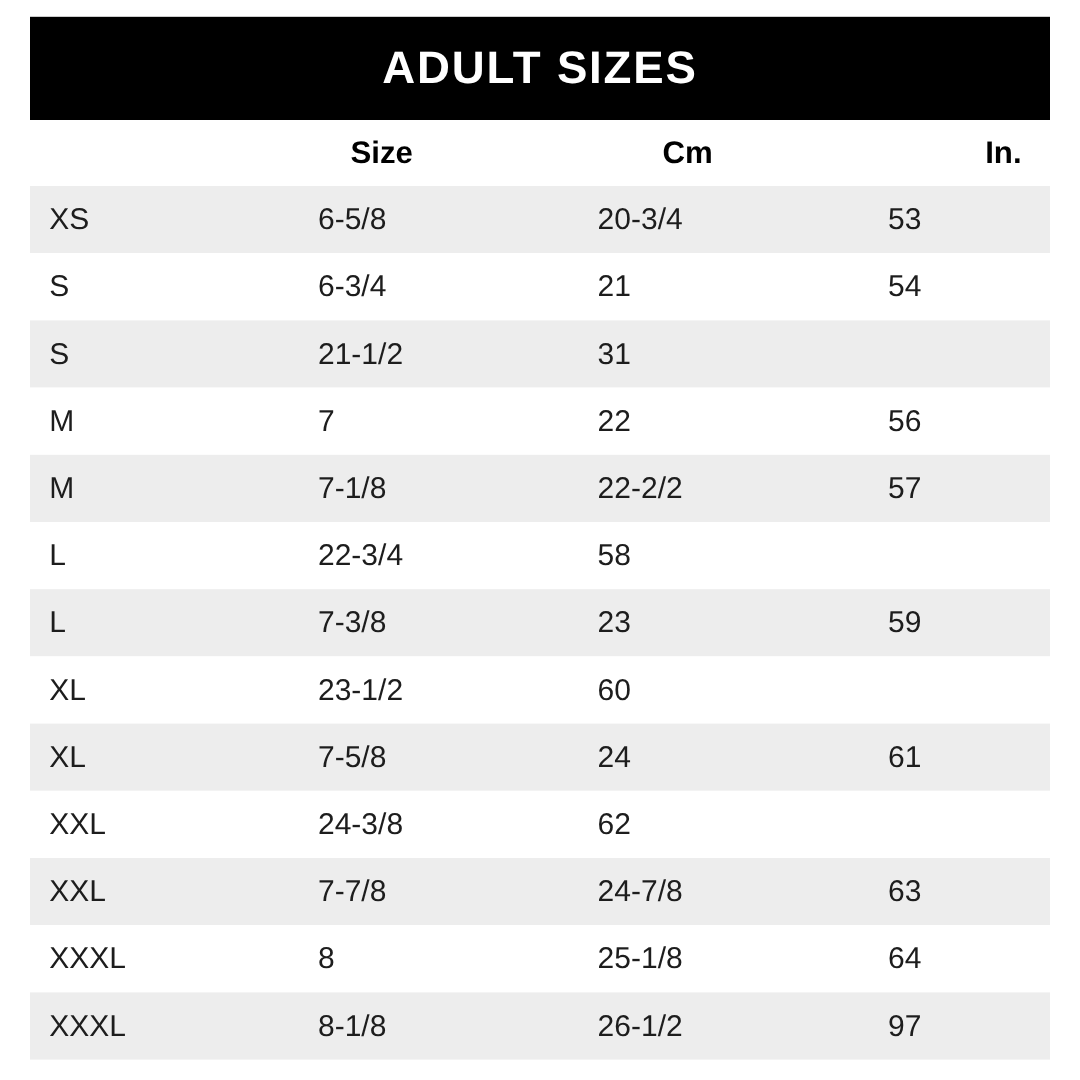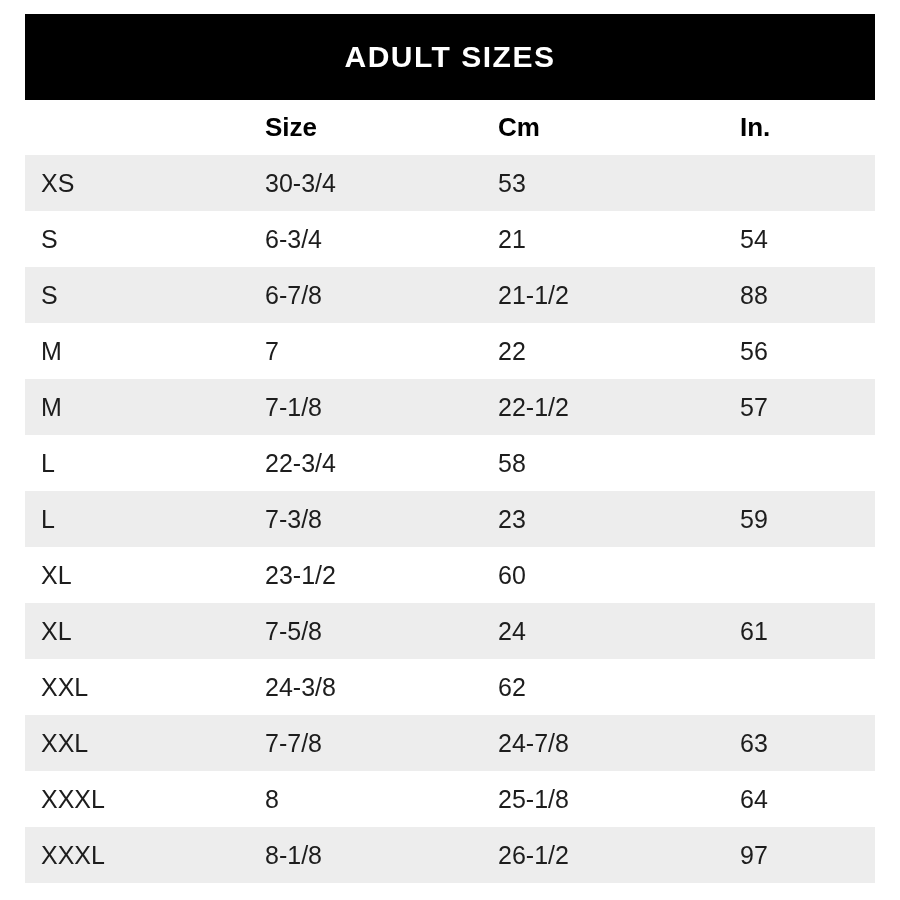--- a/index.html
+++ b/index.html
@@ -21,34 +21,35 @@
     width: 900px; height: 900px;
     padding: 14px 25px 0 25px;
   }
   .title-bar {
     height: 86px;
     background: var(--header-bg);
     color: var(--header-text);
     display: flex;
     align-items: center;
     justify-content: center;
-    font-size: 30px;
+    font-size: 38px;
     font-weight: bold;
     letter-spacing: 1.5px;
   }
   .grid-row {
     display: grid;
     grid-template-columns: 240px 233px 242px 1fr;
     align-items: center;
   }
   .col-header-row {
     height: 55px;
     font-size: 26px;
     font-weight: bold;
     color: var(--heading-text);
+    gap: 27px;
   }
   .table-body .grid-row {
     height: 56px;
     font-size: 25px;
     color: var(--data-text);
     background: var(--row-bg);
   }
   .table-body .grid-row.alt {
     background: var(--row-alt-bg);
   }
@@ -66,45 +67,45 @@
   <div class="grid-row col-header-row">
     <span class="cell-first"></span>
     <span>Size</span>
     <span>Cm</span>
     <span>In.</span>
   </div>
 
   <div class="table-body">
       <div class="grid-row alt">
         <span class="cell-first">XS</span>
-        <span>30-3/4</span>
+        <span>6-5/8</span>
+        <span>20-3/4</span>
         <span>53</span>
       </div>
       <div class="grid-row">
         <span class="cell-first">S</span>
         <span>6-3/4</span>
         <span>21</span>
         <span>54</span>
       </div>
       <div class="grid-row alt">
         <span class="cell-first">S</span>
-        <span>6-7/8</span>
         <span>21-1/2</span>
-        <span>88</span>
+        <span>31</span>
       </div>
       <div class="grid-row">
         <span class="cell-first">M</span>
         <span>7</span>
         <span>22</span>
         <span>56</span>
       </div>
       <div class="grid-row alt">
         <span class="cell-first">M</span>
         <span>7-1/8</span>
-        <span>22-1/2</span>
+        <span>22-2/2</span>
         <span>57</span>
       </div>
       <div class="grid-row">
         <span class="cell-first">L</span>
         <span>22-3/4</span>
         <span>58</span>
       </div>
       <div class="grid-row alt">
         <span class="cell-first">L</span>
         <span>7-3/8</span>

